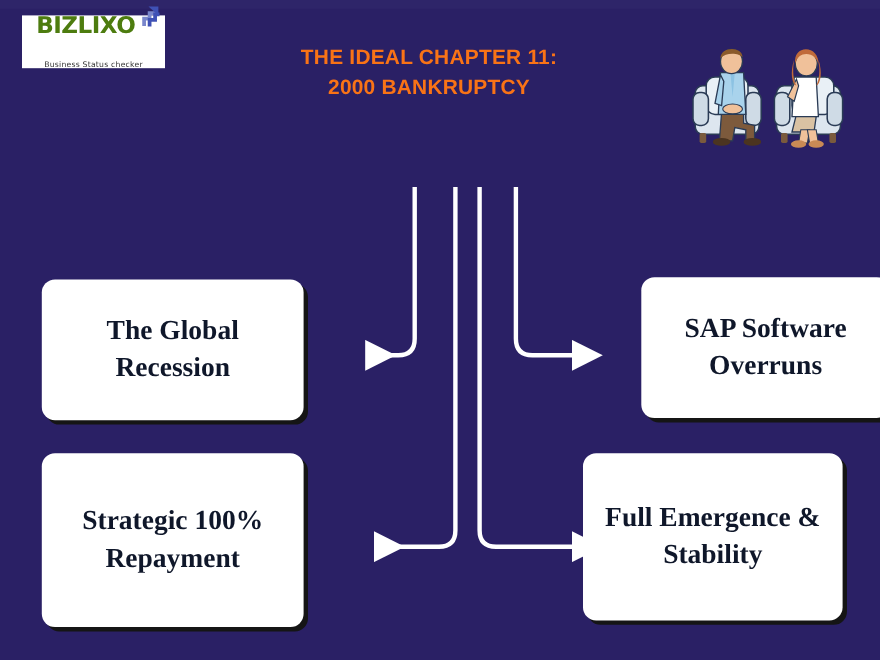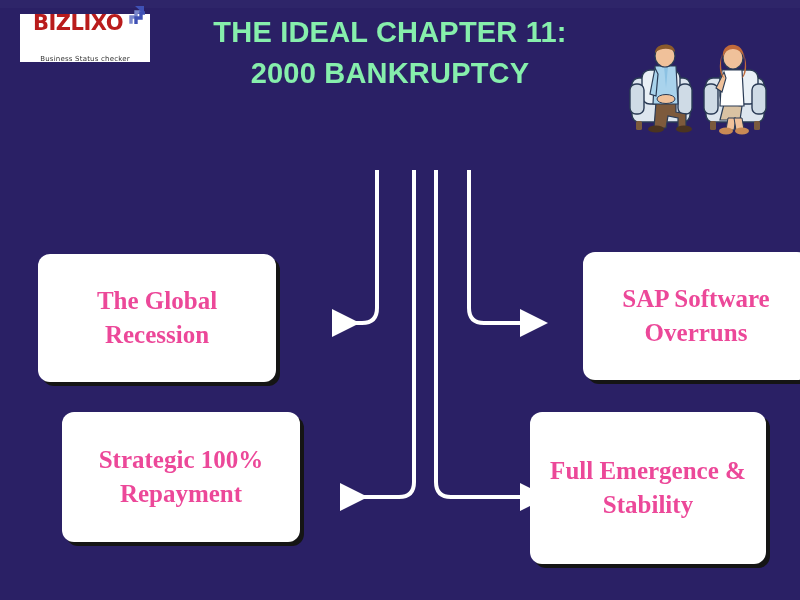--- a/index.html
+++ b/index.html
@@ -36,21 +36,21 @@
     flex-direction: column;
     align-items: center;
     justify-content: center;
   }
   .logo-wordmark {
     position: relative;
     font-family: "DejaVu Sans", sans-serif;
     font-weight: 700;
     font-size: 21px;
     letter-spacing: -0.5px;
-    color: #b91c1c;
+    color: #4d7c0f;
     line-height: 1;
     padding-right: 14px;
   }
   .logo-arrow {
     position: absolute;
     right: -8px;
     top: -9px;
     width: 22px;
     height: 20px;
   }
@@ -59,27 +59,27 @@
     font-size: 7px;
     color: #333333;
     letter-spacing: 0.2px;
     margin-top: 21px;
   }
 
   
   .title {
     position: absolute;
     left: 168px;
-    top: 12px;
+    top: 40px;
     width: 444px;
     text-align: center;
-    color: #86efac;
+    color: #f97316;
     font-family: "Liberation Sans", sans-serif;
     font-weight: 700;
-    font-size: 29px;
+    font-size: 19px;
     line-height: 1.42;
     letter-spacing: 0.2px;
   }
   .title-line { display: block; white-space: nowrap; }
 
   
   .illustration {
     position: absolute;
     left: 620px;
     top: 32px;
@@ -100,31 +100,31 @@
   
   .node {
     position: absolute;
     background: #ffffff;
     border-radius: 12px;
     box-shadow: 4px 4px 0 0 #151515;
     display: flex;
     align-items: center;
     justify-content: center;
     text-align: center;
-    color: #ec4899;
+    color: #0f172a;
     font-family: "Liberation Serif", serif;
     font-weight: 700;
     font-size: 25px;
     line-height: 1.38;
     padding: 6px 12px;
     box-sizing: border-box;
   }
   #node-global-recession { left: 38px;  top: 254px; width: 238px; height: 128px; }
   #node-sap-overruns     { left: 540px; top: 252px; width: 226px; height: 128px; margin-left: 43px; }
-  #node-strategic-repay  { left: 38px;  top: 412px; width: 238px; height: 130px; margin-left: 24px; }
+  #node-strategic-repay  { left: 38px;  top: 412px; width: 238px; height: 158px; }
   #node-full-emergence   { left: 530px; top: 412px; width: 236px; height: 152px; }
 </style>
 </head>
 <body>
 
 <div id="canvas">
 
   <div class="logo-box">
     <div class="logo-wordmark">
       <span>BIZLIXO</span>

